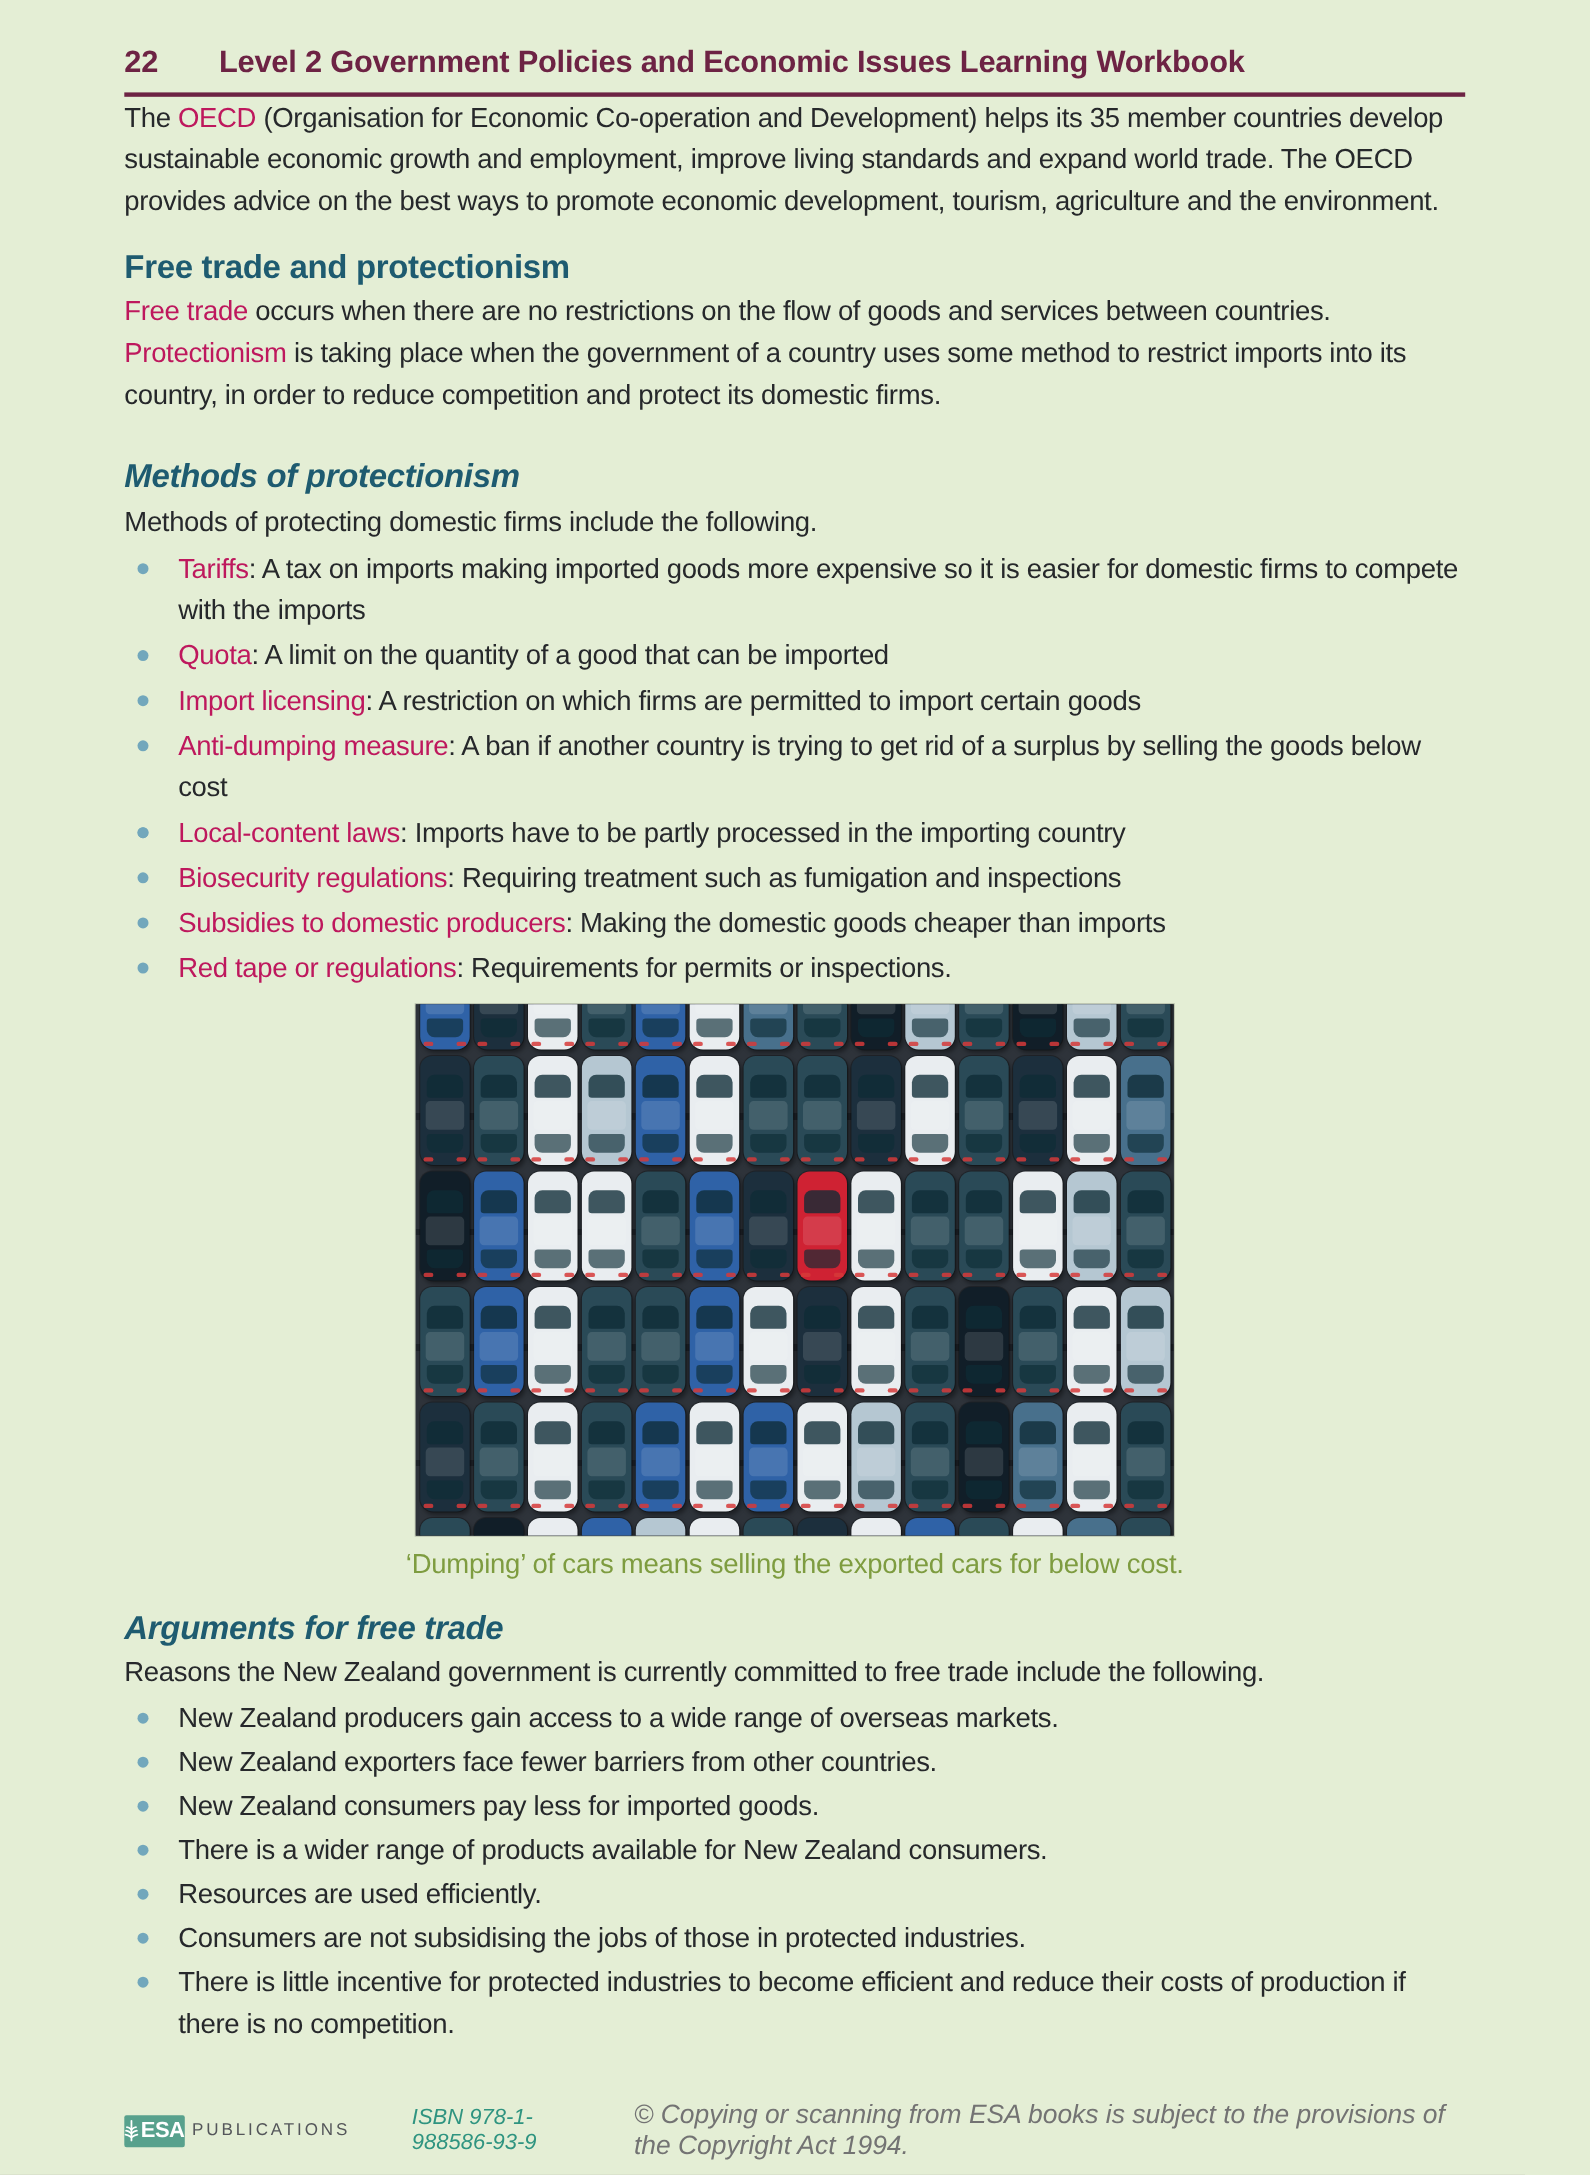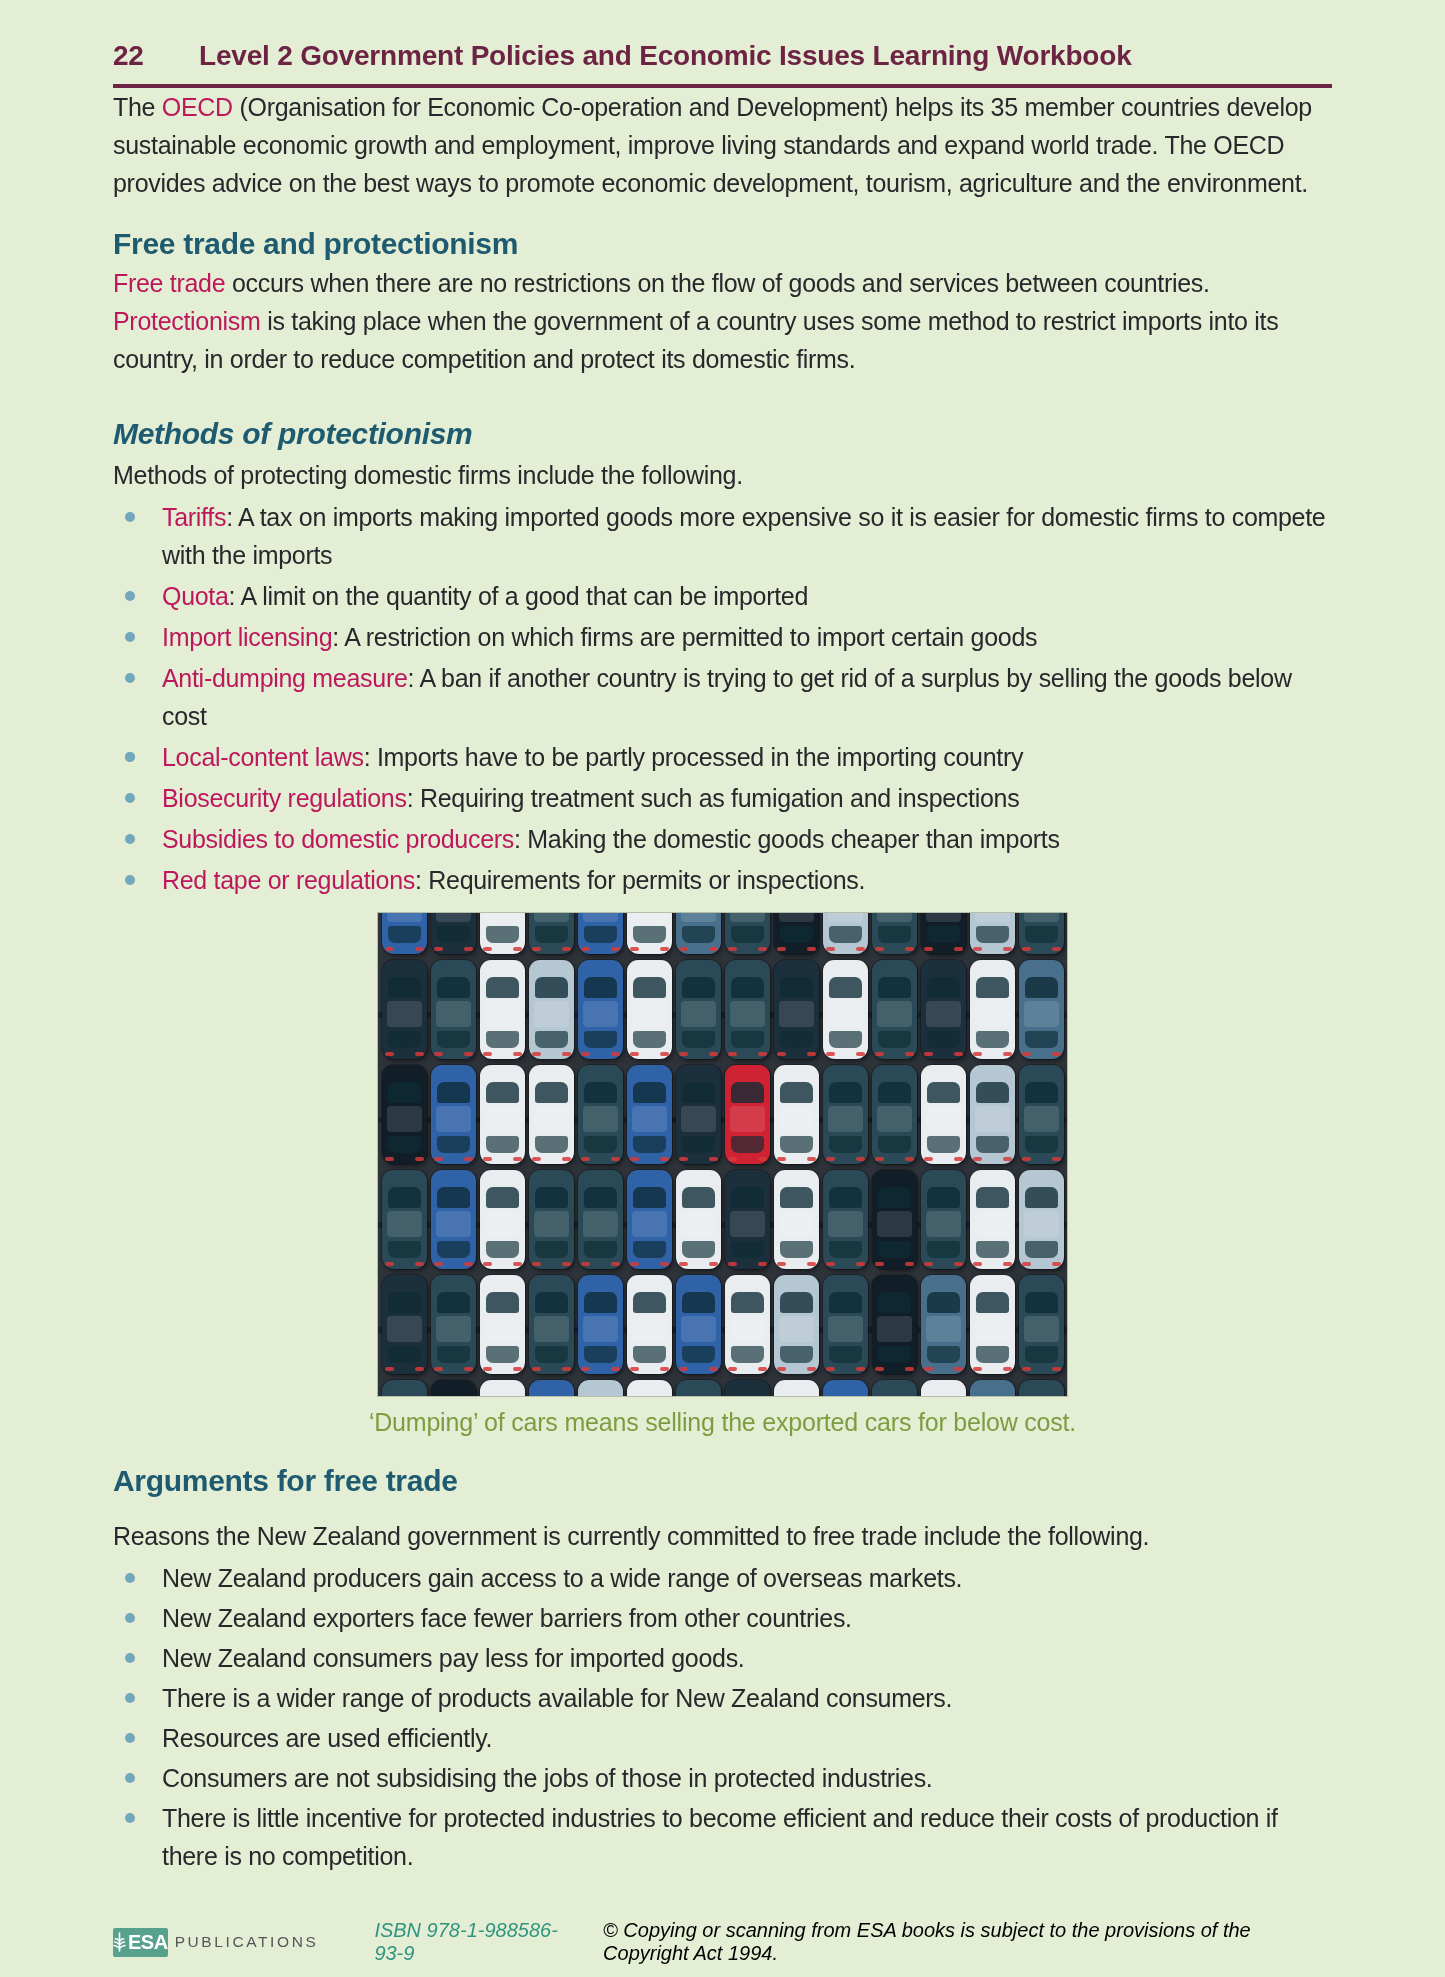--- a/index.html
+++ b/index.html
@@ -17,21 +17,21 @@
   .hdr-rule{height:4px; background:#6d2344; margin-top:12px;}
 
   
   p.body, .li-text{font-size:25px; line-height:38px; letter-spacing:-0.3px;}
   p.body{margin:0;}
   .mt-intro{margin-top:28px;}
   b,strong{font-weight:normal; color:#be185d;}
 
   h2.sec{margin:26px 0 4px 0; font-size:30px; line-height:32px; font-weight:bold; color:#1e5b70; letter-spacing:-0.3px;}
   h3.sub{margin:40px 0 6px 0; font-size:30px; line-height:32px; font-weight:bold; font-style:italic; color:#1e5b70; letter-spacing:-0.3px;}
-  h2.sec2{margin:28px 0 20px 0;}
+  h2.sec2{margin:28px 0 4px 0;font-style:italic;}
 
   ul.blist{list-style:none; margin:4px 0 0 0; padding:0;}
   ul.blist li{position:relative; padding-left:49px; margin-bottom:3px;}
   ul.blist.args li{margin-bottom:2px;}
   .dot{position:absolute; left:12px; top:14px; width:10px; height:10px; border-radius:50%; background:#72a7bc;}
 
   
   figure.carfig{margin:14px 0 0 0; padding:0;}
   .car-photo{
     width:689px; height:483px; margin:0 auto; overflow:hidden;
@@ -50,21 +50,21 @@
   .car .tll{left:3px;} .car .tlr{right:3px;}
 
   figcaption.cap{margin-top:12px; text-align:center; color:#7e9c40; font-size:25px; letter-spacing:-0.2px;}
 
   
   .footer{position:absolute; left:113px; right:113px; bottom:12px; display:flex; align-items:center;}
   .esa-box{display:flex; align-items:center; justify-content:center; gap:2px; width:60px; height:29px; background:#58a18d; border-radius:2px;}
   .esa-box .esa-t{color:#ffffff; font-weight:bold; font-size:20px; letter-spacing:-0.5px;}
   .pubs{margin-left:7px; color:#54565a; font-size:15.5px; letter-spacing:2.6px;}
   .isbn{margin-left:56px; color:#2f9480; font-style:italic; font-size:20px;}
-  .copy{margin-left:32px; color:#000000; font-style:italic; font-size:20px;}
+  .copy{margin-left:32px; color:#737373; font-style:italic; font-size:24px;}
 </style>
 </head>
 <body>
 
 <div class="page">
   <div class="content">
 
     <div class="hdr">
       <span class="pgnum">22</span>
       <span>Level 2 Government Policies and Economic Issues Learning Workbook</span>

